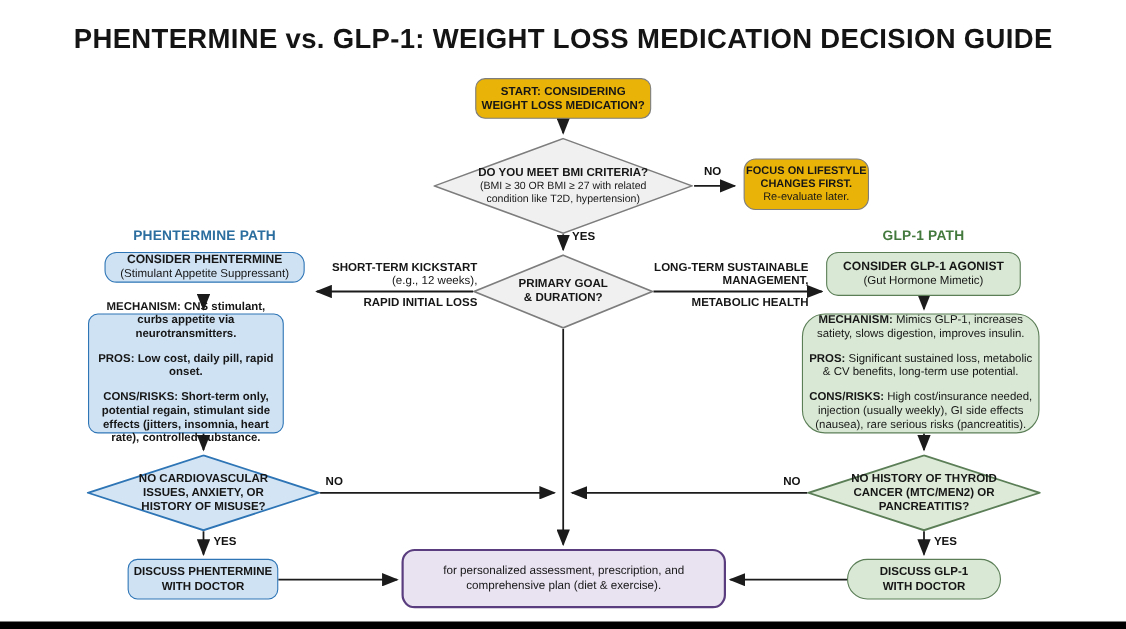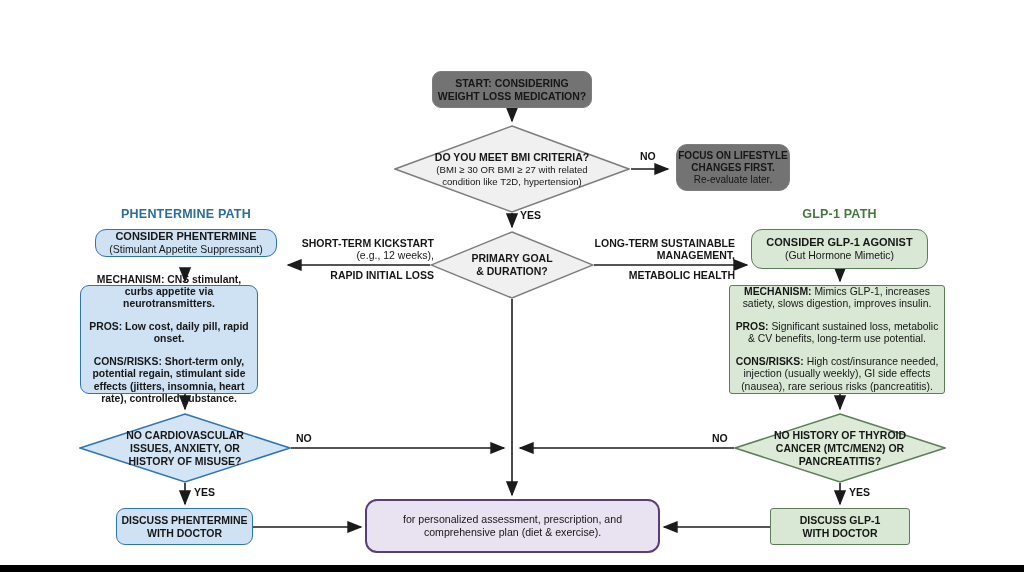--- a/index.html
+++ b/index.html
@@ -4,23 +4,23 @@
 <style>
   html,body{margin:0;padding:0;background:#fff;}
   .page{position:relative;width:1024px;height:572px;background:#ffffff;overflow:hidden;
         font-family:"Liberation Sans",sans-serif;color:#161616;}
   .title{position:absolute;top:22px;left:0;width:1024px;text-align:center;
          font-size:25px;font-weight:bold;letter-spacing:.3px;color:#141414;}
   .edges{position:absolute;left:0;top:0;width:1024px;height:572px;}
   .edges line{stroke:#1b1b1b;stroke-width:1.6;}
   .node{position:absolute;box-sizing:border-box;display:flex;flex-direction:column;
         justify-content:center;align-items:center;text-align:center;}
-  .gray{background:#737373;border:1.5px solid #7d7d7d;border-radius:9px;}
+  .gray{background:#eab308;border:1.5px solid #7d7d7d;border-radius:9px;}
   .blue{background:#CFE2F3;border:1.7px solid #2E75B6;border-radius:9px;}
-  .green{background:#D9E8D4;border:1.7px solid #5B7E57;border-radius:3px;}
+  .green{background:#D9E8D4;border:1.7px solid #5B7E57;border-radius:21px;}
   .purple{background:#E9E2F1;border:2.5px solid #5A3D7E;border-radius:12px;}
   .b{font-weight:bold;}
   .t10{font-size:10.5px;line-height:13px;}
   .t9{font-size:9.6px;line-height:11.5px;}
   .diamond{position:absolute;}
   .diamond svg{position:absolute;left:0;top:0;width:100%;height:100%;}
   .dtext{position:absolute;left:0;top:0;right:0;bottom:0;display:flex;flex-direction:column;
          justify-content:center;align-items:center;text-align:center;}
   .d-gray polygon{fill:#F0F0F0;stroke:#7d7d7d;stroke-width:1.4;}
   .d-blue polygon{fill:#D3E4F4;stroke:#2E75B6;stroke-width:1.6;}
@@ -37,20 +37,21 @@
   .mech{padding:5px 4px;}
   .final-title{font-size:11.4px;font-weight:bold;line-height:14px;}
   .final-line{font-size:10.6px;line-height:13.5px;}
   .bottom-bar{position:absolute;left:0;bottom:0;width:1024px;height:7px;background:#000;}
 </style>
 </head>
 <body>
 
 <div class="page">
 
+  <div class="title">PHENTERMINE vs. GLP-1: WEIGHT LOSS MEDICATION DECISION GUIDE</div>
 
   <svg class="edges">
     <defs>
       <marker id="ah" viewBox="0 0 10 8" refX="9" refY="4" markerWidth="9.5" markerHeight="7.6" orient="auto">
         <path d="M0,0 L10,4 L0,8 Z" fill="#1b1b1b"></path>
       </marker>
     </defs>
     <line x1="512" y1="108" x2="512" y2="121" marker-end="url(#ah)"></line>
     <line x1="631" y1="169" x2="668" y2="169" marker-end="url(#ah)"></line>
     <line x1="512" y1="213" x2="512" y2="227" marker-end="url(#ah)"></line>

